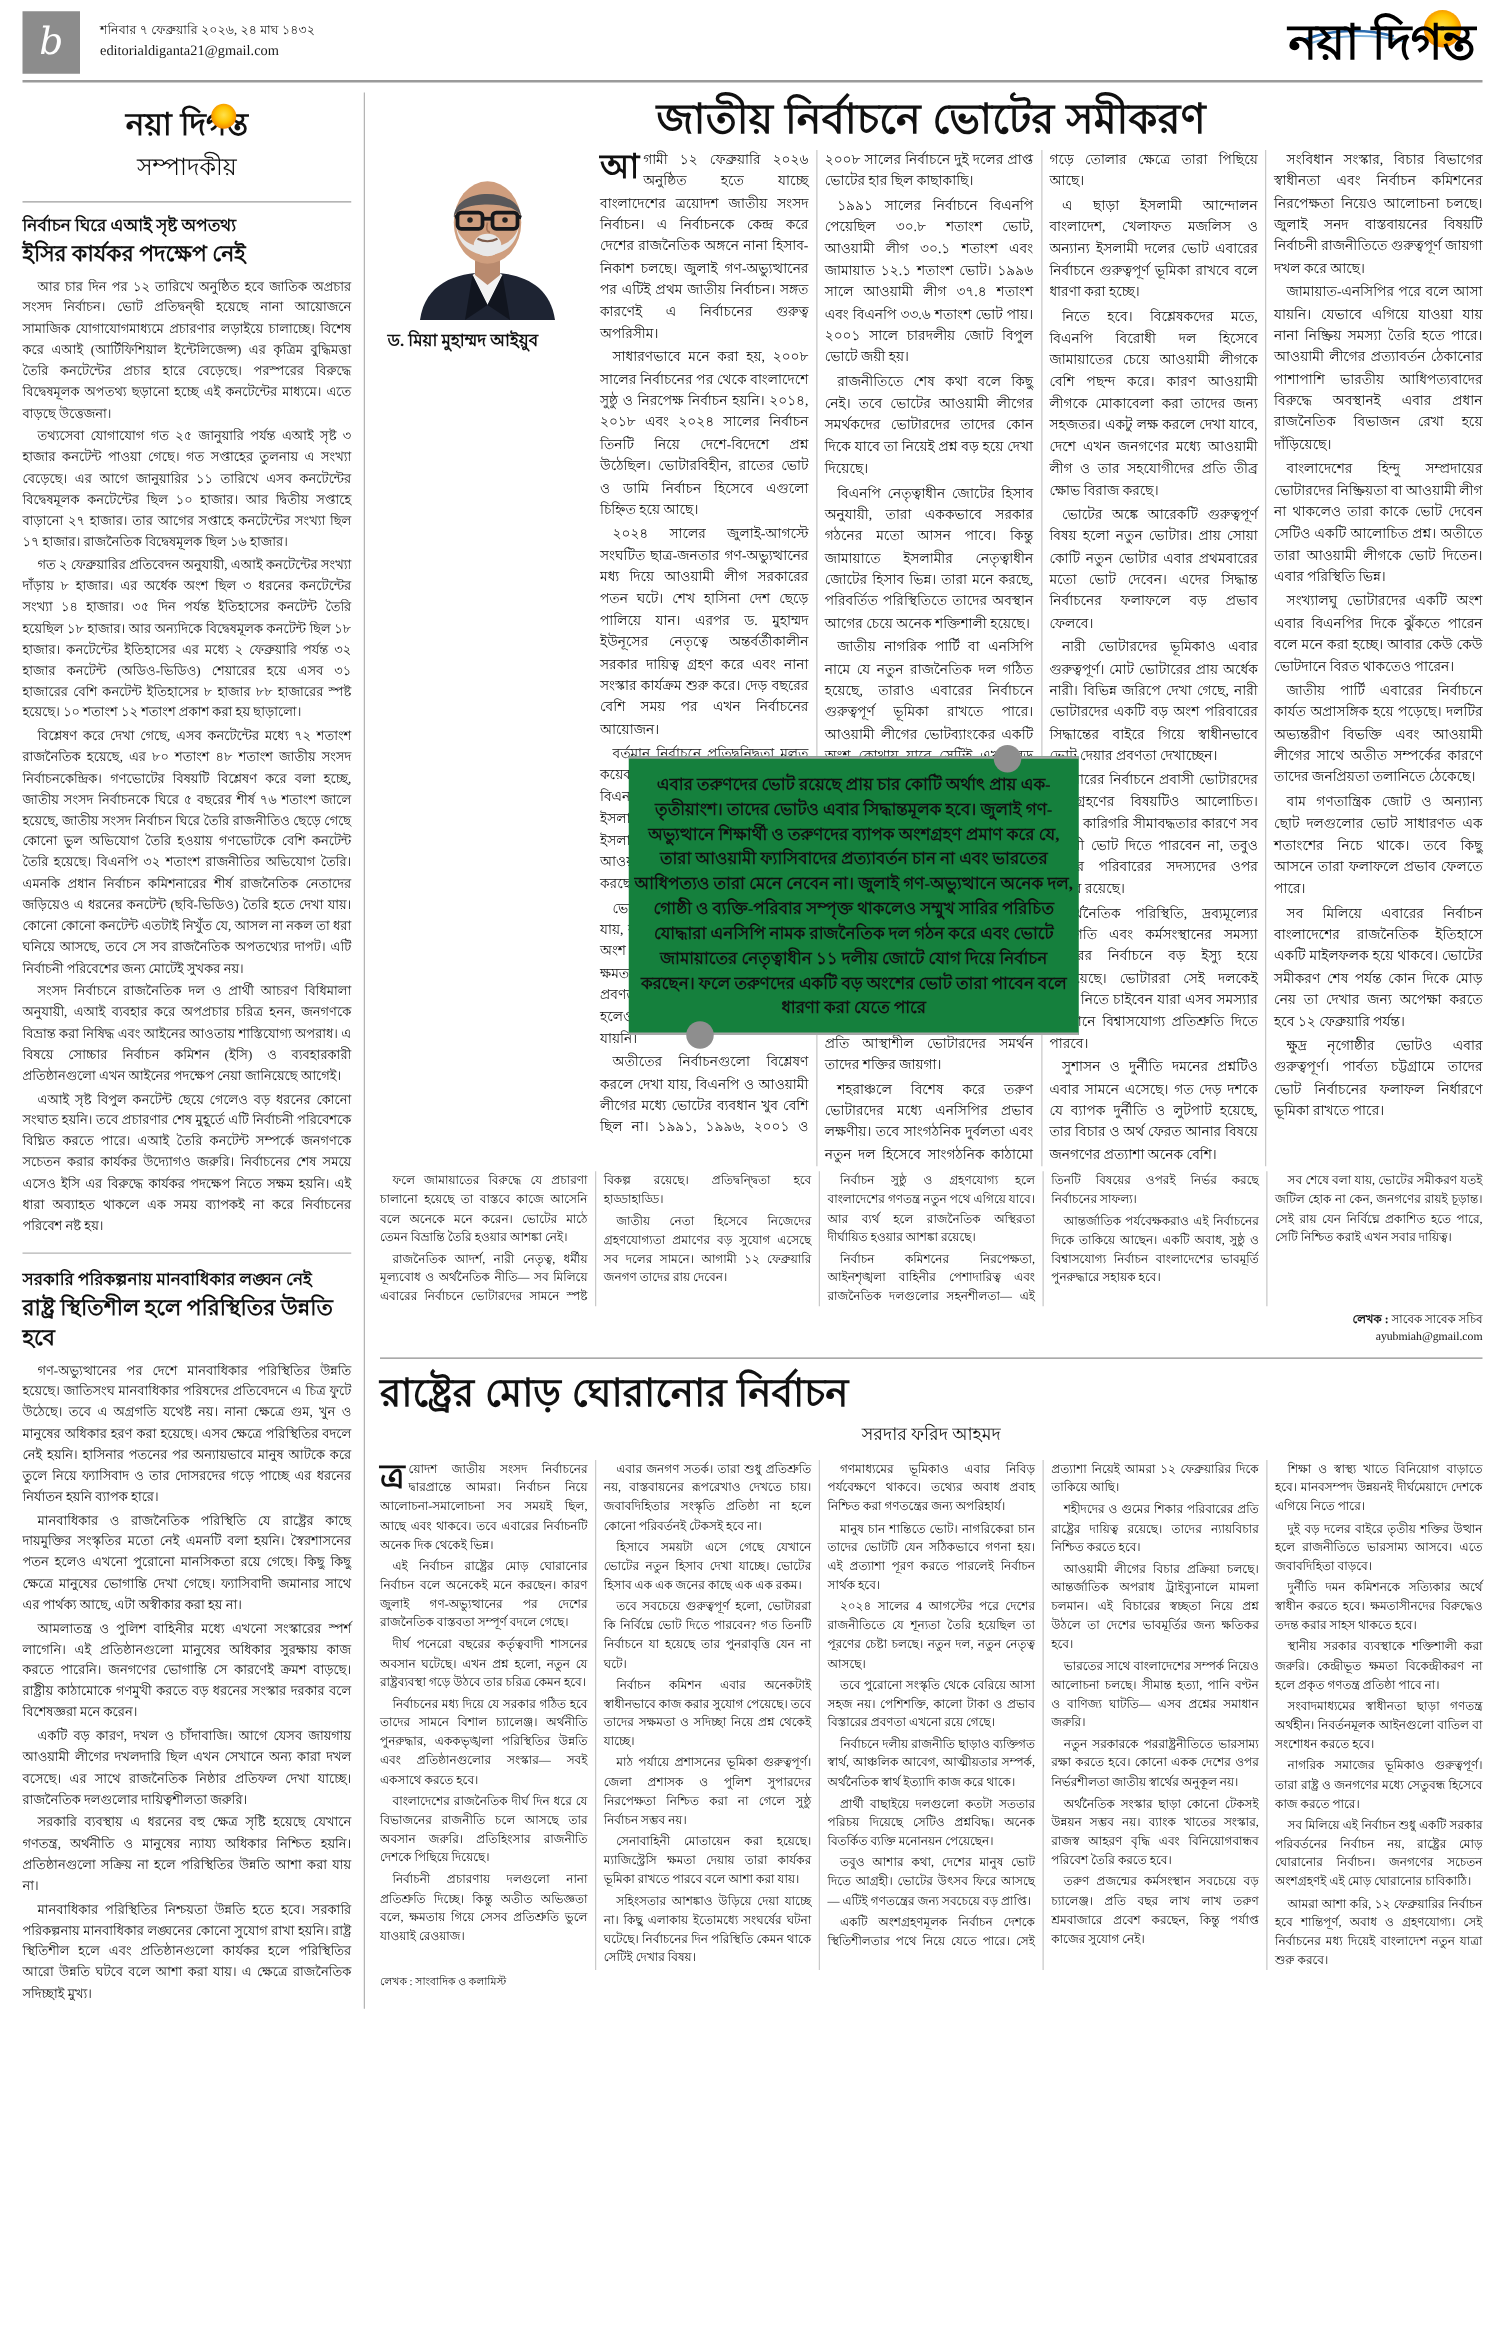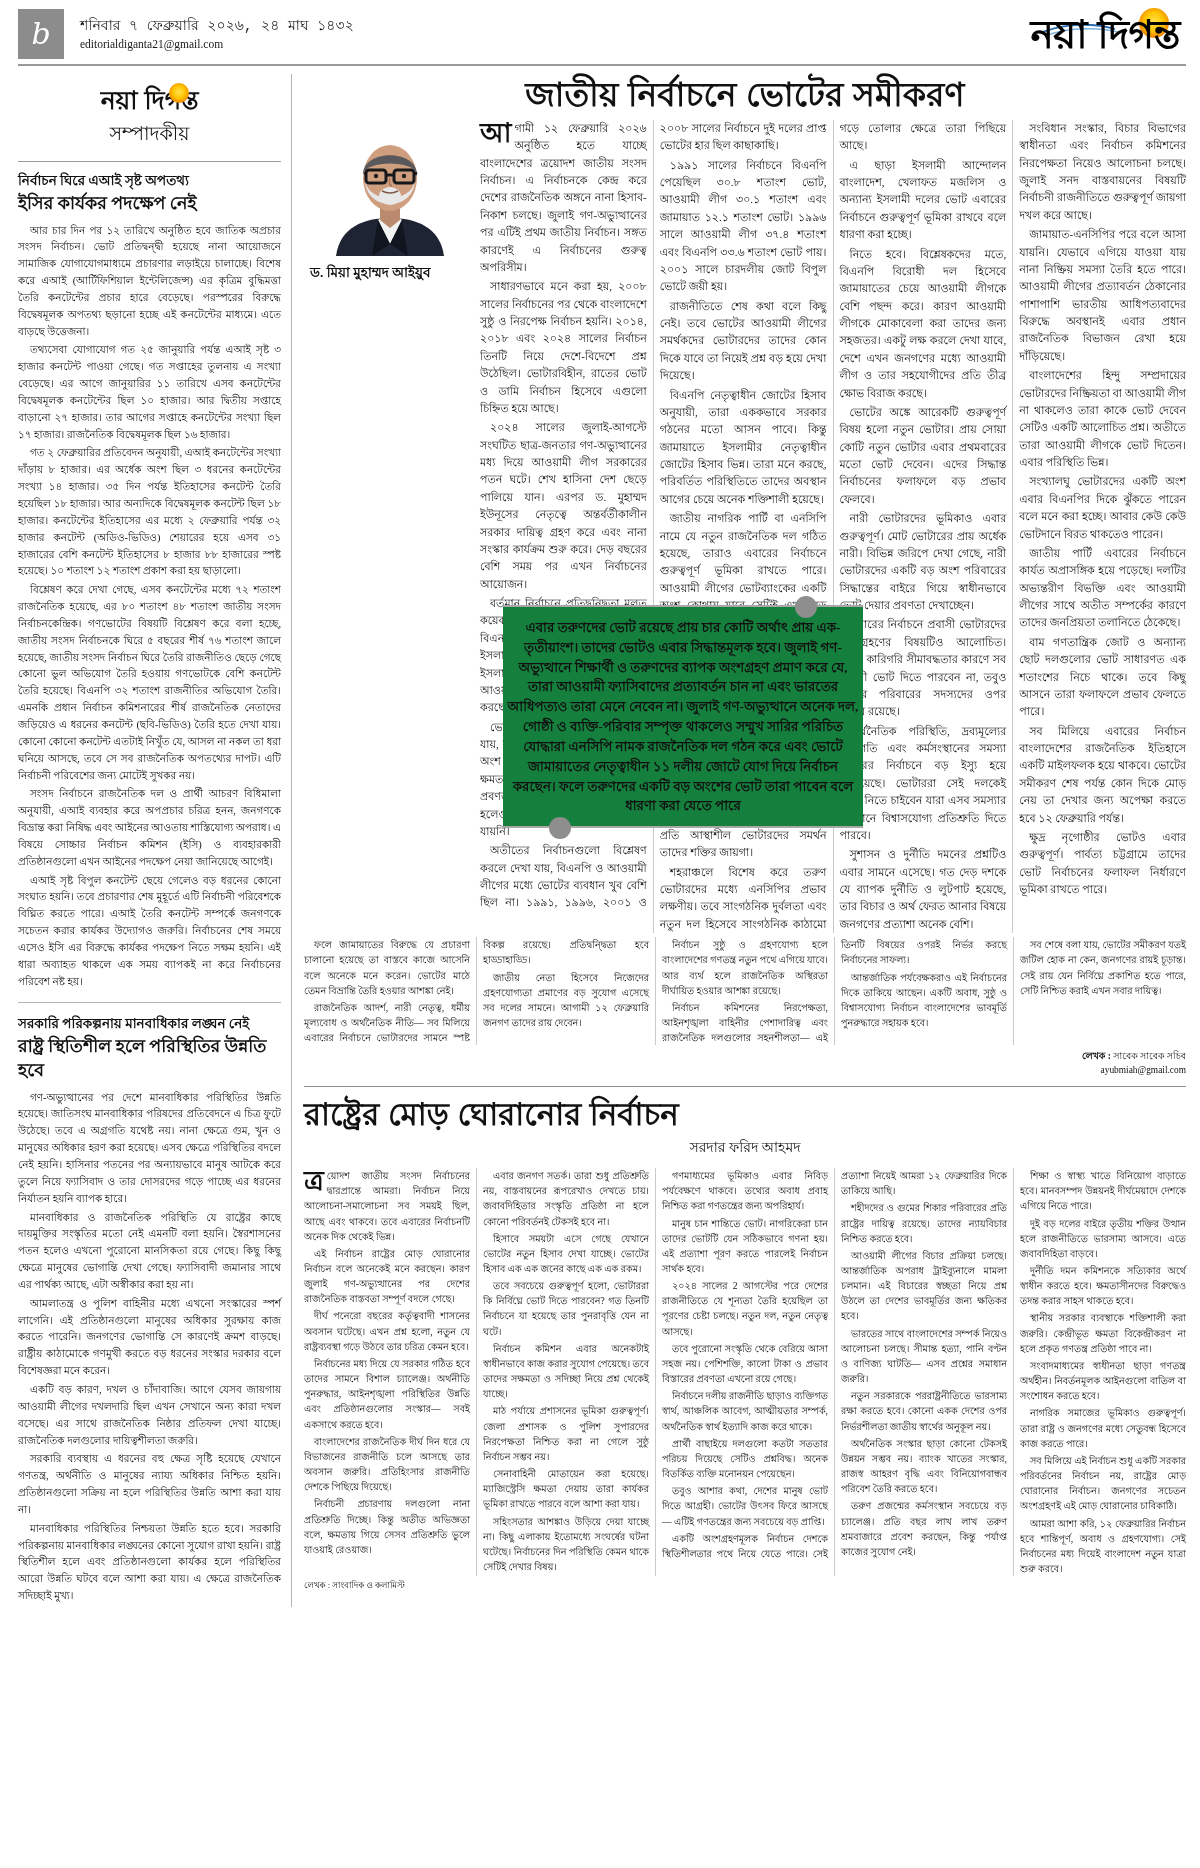--- a/index.html
+++ b/index.html
@@ -33,22 +33,22 @@
     font-size: 30px; font-style: italic;
     line-height: 1;
     flex: 0 0 auto;
   }
   .topbar-meta {
     margin-left: 16px;
     line-height: 1.45;
     flex: 0 0 auto;
   }
   .topbar-date {
-    font-size: 14px; color: #1a1a1a;
-    font-family: Liberation Mono, monospace;
+    font-size: 10px; color: #1a1a1a;
+    font-family: Liberation Serif, serif;
     letter-spacing: .1px;
   }
   .topbar-mail {
     font-size: 11.5px; color: #1a1a1a;
     font-family: "Liberation Serif", serif;
   }
   .topbar-spacer { flex: 1 1 auto; }
   .masthead {
     position: relative;
     display: flex; align-items: flex-end;
@@ -424,33 +424,33 @@
       </div>
 
       <div class="divider-heavy"></div>
 
       <h2 class="art2-title">রাষ্ট্রের মোড় ঘোরানোর নির্বাচন</h2>
       <div class="art2-byline">সরদার ফরিদ আহমদ</div>
       <div class="art2-cols" id="art2-cols">
           <p class="first dropcap">ত্রয়োদশ জাতীয় সংসদ নির্বাচনের দ্বারপ্রান্তে আমরা। নির্বাচন নিয়ে আলোচনা-সমালোচনা সব সময়ই ছিল, আছে এবং থাকবে। তবে এবারের নির্বাচনটি অনেক দিক থেকেই ভিন্ন।</p>
           <p>এই নির্বাচন রাষ্ট্রের মোড় ঘোরানোর নির্বাচন বলে অনেকেই মনে করছেন। কারণ জুলাই গণ-অভ্যুত্থানের পর দেশের রাজনৈতিক বাস্তবতা সম্পূর্ণ বদলে গেছে।</p>
           <p>দীর্ঘ পনেরো বছরের কর্তৃত্ববাদী শাসনের অবসান ঘটেছে। এখন প্রশ্ন হলো, নতুন যে রাষ্ট্রব্যবস্থা গড়ে উঠবে তার চরিত্র কেমন হবে।</p>
-          <p>নির্বাচনের মধ্য দিয়ে যে সরকার গঠিত হবে তাদের সামনে বিশাল চ্যালেঞ্জ। অর্থনীতি পুনরুদ্ধার, আইনশৃঙ্খলা পরিস্থিতির উন্নতি এবং প্রতিষ্ঠানগুলোর সংস্কার— সবই একসাথে করতে হবে।</p>
+          <p>নির্বাচনের মধ্য দিয়ে যে সরকার গঠিত হবে তাদের সামনে বিশাল চ্যালেঞ্জ। অর্থনীতি পুনরুদ্ধার, এককভৃঙ্খলা পরিস্থিতির উন্নতি এবং প্রতিষ্ঠানগুলোর সংস্কার— সবই একসাথে করতে হবে।</p>
           <p>বাংলাদেশের রাজনৈতিক দীর্ঘ দিন ধরে যে বিভাজনের রাজনীতি চলে আসছে তার অবসান জরুরি। প্রতিহিংসার রাজনীতি দেশকে পিছিয়ে দিয়েছে।</p>
           <p>নির্বাচনী প্রচারণায় দলগুলো নানা প্রতিশ্রুতি দিচ্ছে। কিন্তু অতীত অভিজ্ঞতা বলে, ক্ষমতায় গিয়ে সেসব প্রতিশ্রুতি ভুলে যাওয়াই রেওয়াজ।</p>
           <p>এবার জনগণ সতর্ক। তারা শুধু প্রতিশ্রুতি নয়, বাস্তবায়নের রূপরেখাও দেখতে চায়। জবাবদিহিতার সংস্কৃতি প্রতিষ্ঠা না হলে কোনো পরিবর্তনই টেকসই হবে না।</p>
           <p>হিসাবে সময়টা এসে গেছে যেখানে ভোটের নতুন হিসাব দেখা যাচ্ছে। ভোটের হিসাব এক এক জনের কাছে এক এক রকম।</p>
           <p>তবে সবচেয়ে গুরুত্বপূর্ণ হলো, ভোটাররা কি নির্বিঘ্নে ভোট দিতে পারবেন? গত তিনটি নির্বাচনে যা হয়েছে তার পুনরাবৃত্তি যেন না ঘটে।</p>
           <p>নির্বাচন কমিশন এবার অনেকটাই স্বাধীনভাবে কাজ করার সুযোগ পেয়েছে। তবে তাদের সক্ষমতা ও সদিচ্ছা নিয়ে প্রশ্ন থেকেই যাচ্ছে।</p>
           <p>মাঠ পর্যায়ে প্রশাসনের ভূমিকা গুরুত্বপূর্ণ। জেলা প্রশাসক ও পুলিশ সুপারদের নিরপেক্ষতা নিশ্চিত করা না গেলে সুষ্ঠু নির্বাচন সম্ভব নয়।</p>
           <p>সেনাবাহিনী মোতায়েন করা হয়েছে। ম্যাজিস্ট্রেসি ক্ষমতা দেয়ায় তারা কার্যকর ভূমিকা রাখতে পারবে বলে আশা করা যায়।</p>
           <p>সহিংসতার আশঙ্কাও উড়িয়ে দেয়া যাচ্ছে না। কিছু এলাকায় ইতোমধ্যে সংঘর্ষের ঘটনা ঘটেছে। নির্বাচনের দিন পরিস্থিতি কেমন থাকে সেটিই দেখার বিষয়।</p>
           <p>গণমাধ্যমের ভূমিকাও এবার নিবিড় পর্যবেক্ষণে থাকবে। তথ্যের অবাধ প্রবাহ নিশ্চিত করা গণতন্ত্রের জন্য অপরিহার্য।</p>
           <p>মানুষ চান শান্তিতে ভোট। নাগরিকেরা চান তাদের ভোটটি যেন সঠিকভাবে গণনা হয়। এই প্রত্যাশা পূরণ করতে পারলেই নির্বাচন সার্থক হবে।</p>
-          <p>২০২৪ সালের 2 আগস্টের পরে দেশের রাজনীতিতে যে শূন্যতা তৈরি হয়েছিল তা পূরণের চেষ্টা চলছে। নতুন দল, নতুন নেতৃত্ব আসছে।</p>
+          <p>২০২৪ সালের 4 আগস্টের পরে দেশের রাজনীতিতে যে শূন্যতা তৈরি হয়েছিল তা পূরণের চেষ্টা চলছে। নতুন দল, নতুন নেতৃত্ব আসছে।</p>
           <p>তবে পুরোনো সংস্কৃতি থেকে বেরিয়ে আসা সহজ নয়। পেশিশক্তি, কালো টাকা ও প্রভাব বিস্তারের প্রবণতা এখনো রয়ে গেছে।</p>
           <p>নির্বাচনে দলীয় রাজনীতি ছাড়াও ব্যক্তিগত স্বার্থ, আঞ্চলিক আবেগ, আত্মীয়তার সম্পর্ক, অর্থনৈতিক স্বার্থ ইত্যাদি কাজ করে থাকে।</p>
           <p>প্রার্থী বাছাইয়ে দলগুলো কতটা সততার পরিচয় দিয়েছে সেটিও প্রশ্নবিদ্ধ। অনেক বিতর্কিত ব্যক্তি মনোনয়ন পেয়েছেন।</p>
           <p>তবুও আশার কথা, দেশের মানুষ ভোট দিতে আগ্রহী। ভোটের উৎসব ফিরে আসছে— এটিই গণতন্ত্রের জন্য সবচেয়ে বড় প্রাপ্তি।</p>
           <p>একটি অংশগ্রহণমূলক নির্বাচন দেশকে স্থিতিশীলতার পথে নিয়ে যেতে পারে। সেই প্রত্যাশা নিয়েই আমরা ১২ ফেব্রুয়ারির দিকে তাকিয়ে আছি।</p>
           <p>শহীদদের ও গুমের শিকার পরিবারের প্রতি রাষ্ট্রের দায়িত্ব রয়েছে। তাদের ন্যায়বিচার নিশ্চিত করতে হবে।</p>
           <p>আওয়ামী লীগের বিচার প্রক্রিয়া চলছে। আন্তর্জাতিক অপরাধ ট্রাইব্যুনালে মামলা চলমান। এই বিচারের স্বচ্ছতা নিয়ে প্রশ্ন উঠলে তা দেশের ভাবমূর্তির জন্য ক্ষতিকর হবে।</p>
           <p>ভারতের সাথে বাংলাদেশের সম্পর্ক নিয়েও আলোচনা চলছে। সীমান্ত হত্যা, পানি বণ্টন ও বাণিজ্য ঘাটতি— এসব প্রশ্নের সমাধান জরুরি।</p>
           <p>নতুন সরকারকে পররাষ্ট্রনীতিতে ভারসাম্য রক্ষা করতে হবে। কোনো একক দেশের ওপর নির্ভরশীলতা জাতীয় স্বার্থের অনুকূল নয়।</p>
           <p>অর্থনৈতিক সংস্কার ছাড়া কোনো টেকসই উন্নয়ন সম্ভব নয়। ব্যাংক খাতের সংস্কার, রাজস্ব আহরণ বৃদ্ধি এবং বিনিয়োগবান্ধব পরিবেশ তৈরি করতে হবে।</p>

